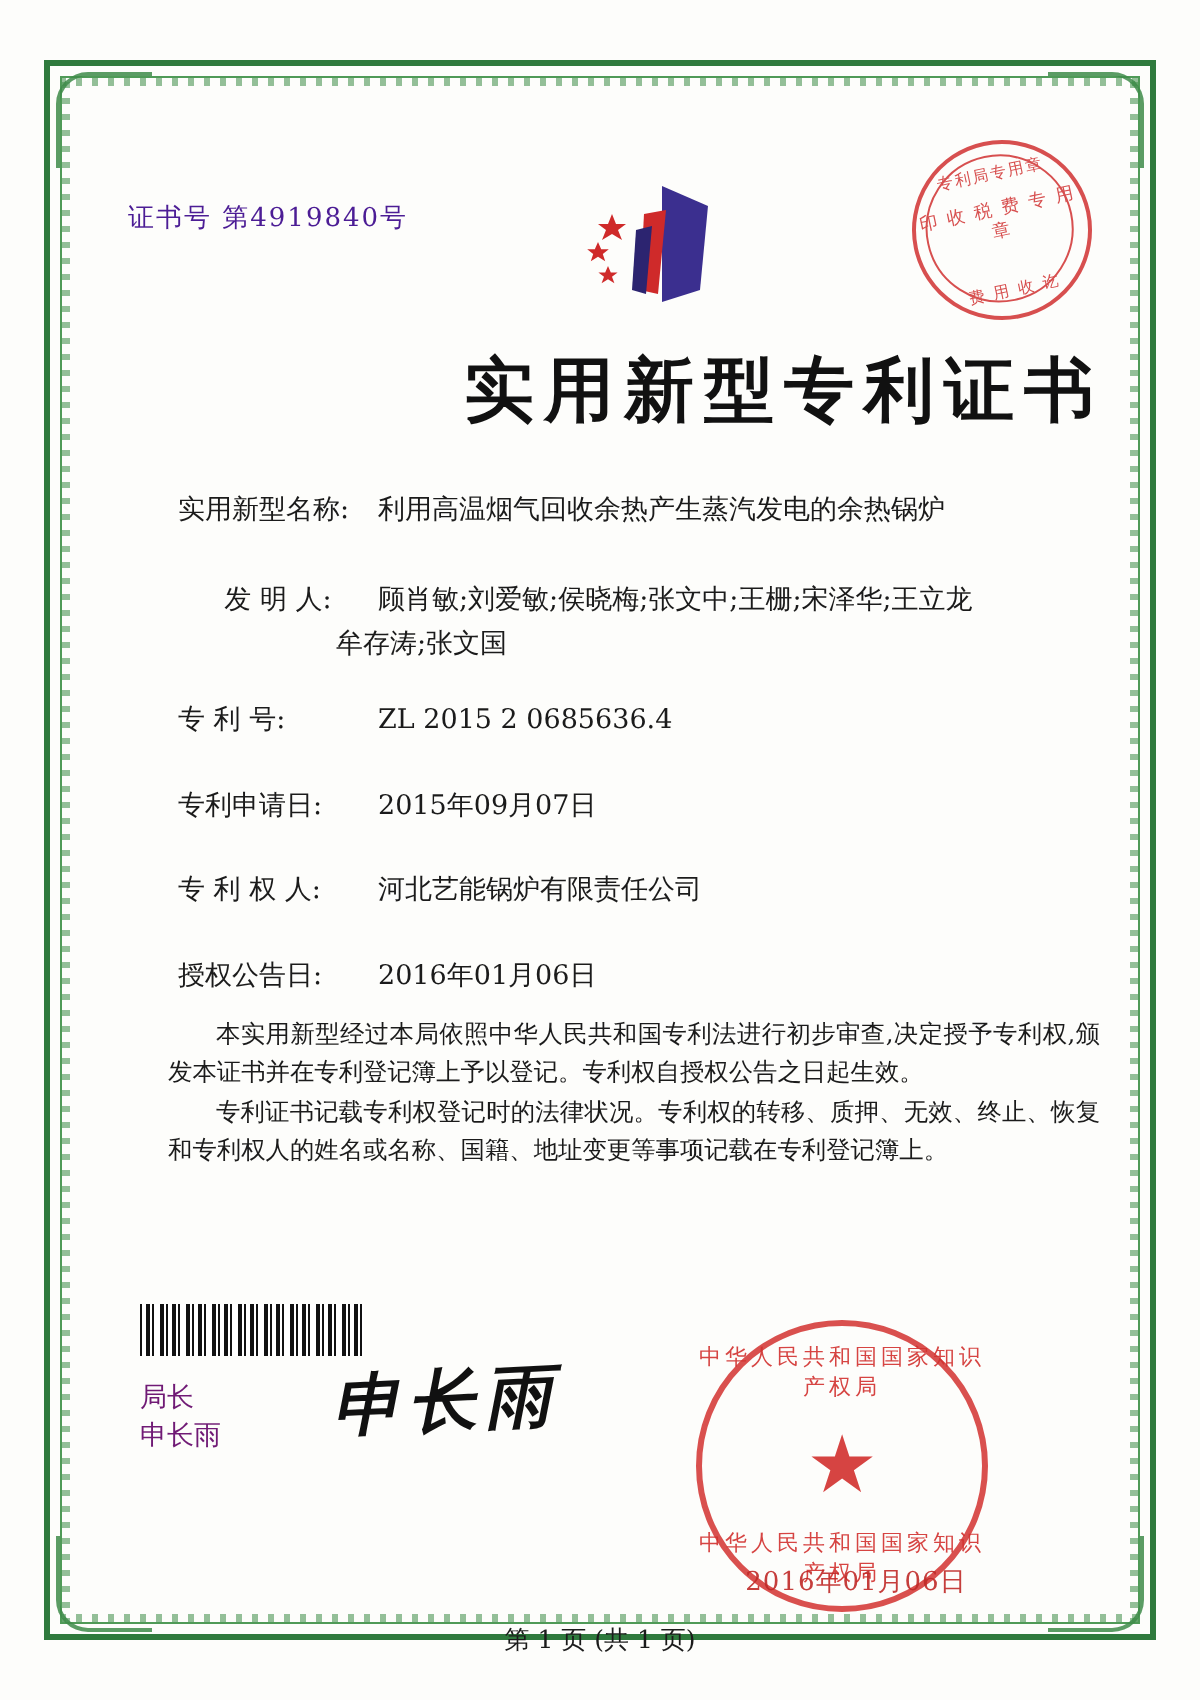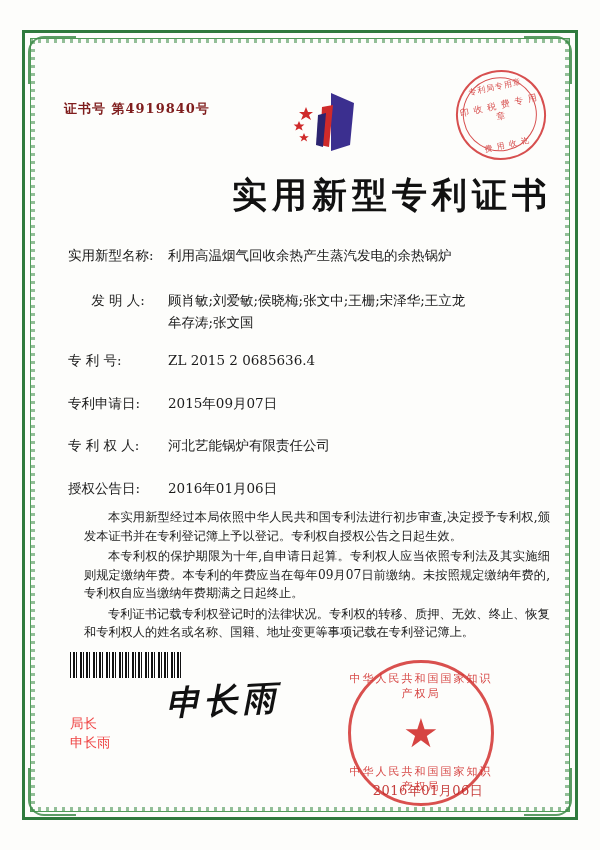--- a/index.html
+++ b/index.html
@@ -76,24 +76,23 @@
     top: 60px;
     width: 504px;
     height: 740px;
   }
 
   .cert-no {
     position: absolute;
     left: 16px;
     top: 40px;
     font-size: 13px;
-    color: #7f1d1d;
+    color: #4c1d95;
     letter-spacing: 1px;
     white-space: nowrap;
-    font-weight: bold;
   }
 
   
   .logo {
     position: absolute;
     left: 228px;
     top: 25px;
     width: 110px;
     height: 80px;
   }
@@ -163,20 +162,21 @@
     position: absolute;
     left: 20px;
     font-size: 13.5px;
     color: #1b1b1b;
     white-space: nowrap;
     line-height: 20px;
   }
   .field .lbl {
     display: inline-block;
     min-width: 100px;
+    margin-left: 21px;
   }
   .field .val { }
 
   .f-name    { top: 185px; }
   .f-inv     { top: 230px; text-align: center; }
   .f-inv2    { top: 252px; left: 120px; }
   .f-patno   { top: 290px; }
   .f-appdate { top: 333px; }
   .f-owner   { top: 375px; }
   .f-grant   { top: 418px; }
@@ -210,22 +210,21 @@
         #111 6px 7px, #fff 7px 10px,
         #111 10px 12px, #fff 12px 13px);
   }
 
   .signer {
     position: absolute;
     left: 22px;
     top: 630px;
     font-size: 13.5px;
     line-height: 19px;
-    color: #ef4444;
-    margin-top: 24px;
+    color: #701a75;
   }
 
   .signature {
     position: absolute;
     left: 118px;
     top: 618px;
     font-size: 34px;
     color: #111;
     font-family: "DejaVu Serif", "Liberation Serif", serif;
     font-style: italic;
@@ -363,21 +362,20 @@
     <div class="field f-owner">
       <span class="lbl">专 利 权 人:</span><span class="val">河北艺能锅炉有限责任公司</span>
     </div>
 
     <div class="field f-grant">
       <span class="lbl">授权公告日:</span><span class="val">2016年01月06日</span>
     </div>
 
     <div class="body-text">
       <p>本实用新型经过本局依照中华人民共和国专利法进行初步审查,决定授予专利权,颁发本证书并在专利登记簿上予以登记。专利权自授权公告之日起生效。</p>
-      <p>本专利权的保护期限为十年,自申请日起算。专利权人应当依照专利法及其实施细则规定缴纳年费。本专利的年费应当在每年09月07日前缴纳。未按照规定缴纳年费的,专利权自应当缴纳年费期满之日起终止。</p>
       <p>专利证书记载专利权登记时的法律状况。专利权的转移、质押、无效、终止、恢复和专利权人的姓名或名称、国籍、地址变更等事项记载在专利登记簿上。</p>
     </div>
 
     <div class="barcode"></div>
 
     <div class="signer">
       <div>局长</div>
       <div>申长雨</div>
     </div>
 
@@ -385,15 +383,16 @@
 
     <div class="seal-main">
       <div class="circle"></div>
       <div class="arc-top">中华人民共和国国家知识产权局</div>
       <div class="star">★</div>
       <div class="arc-bottom">中华人民共和国国家知识产权局</div>
     </div>
 
     <div class="seal-date">2016年01月06日</div>
 
+    <div class="page-footer">第 1 页 (共 1 页)</div>
 
   </div>
 </div>
 
 </body></html>

